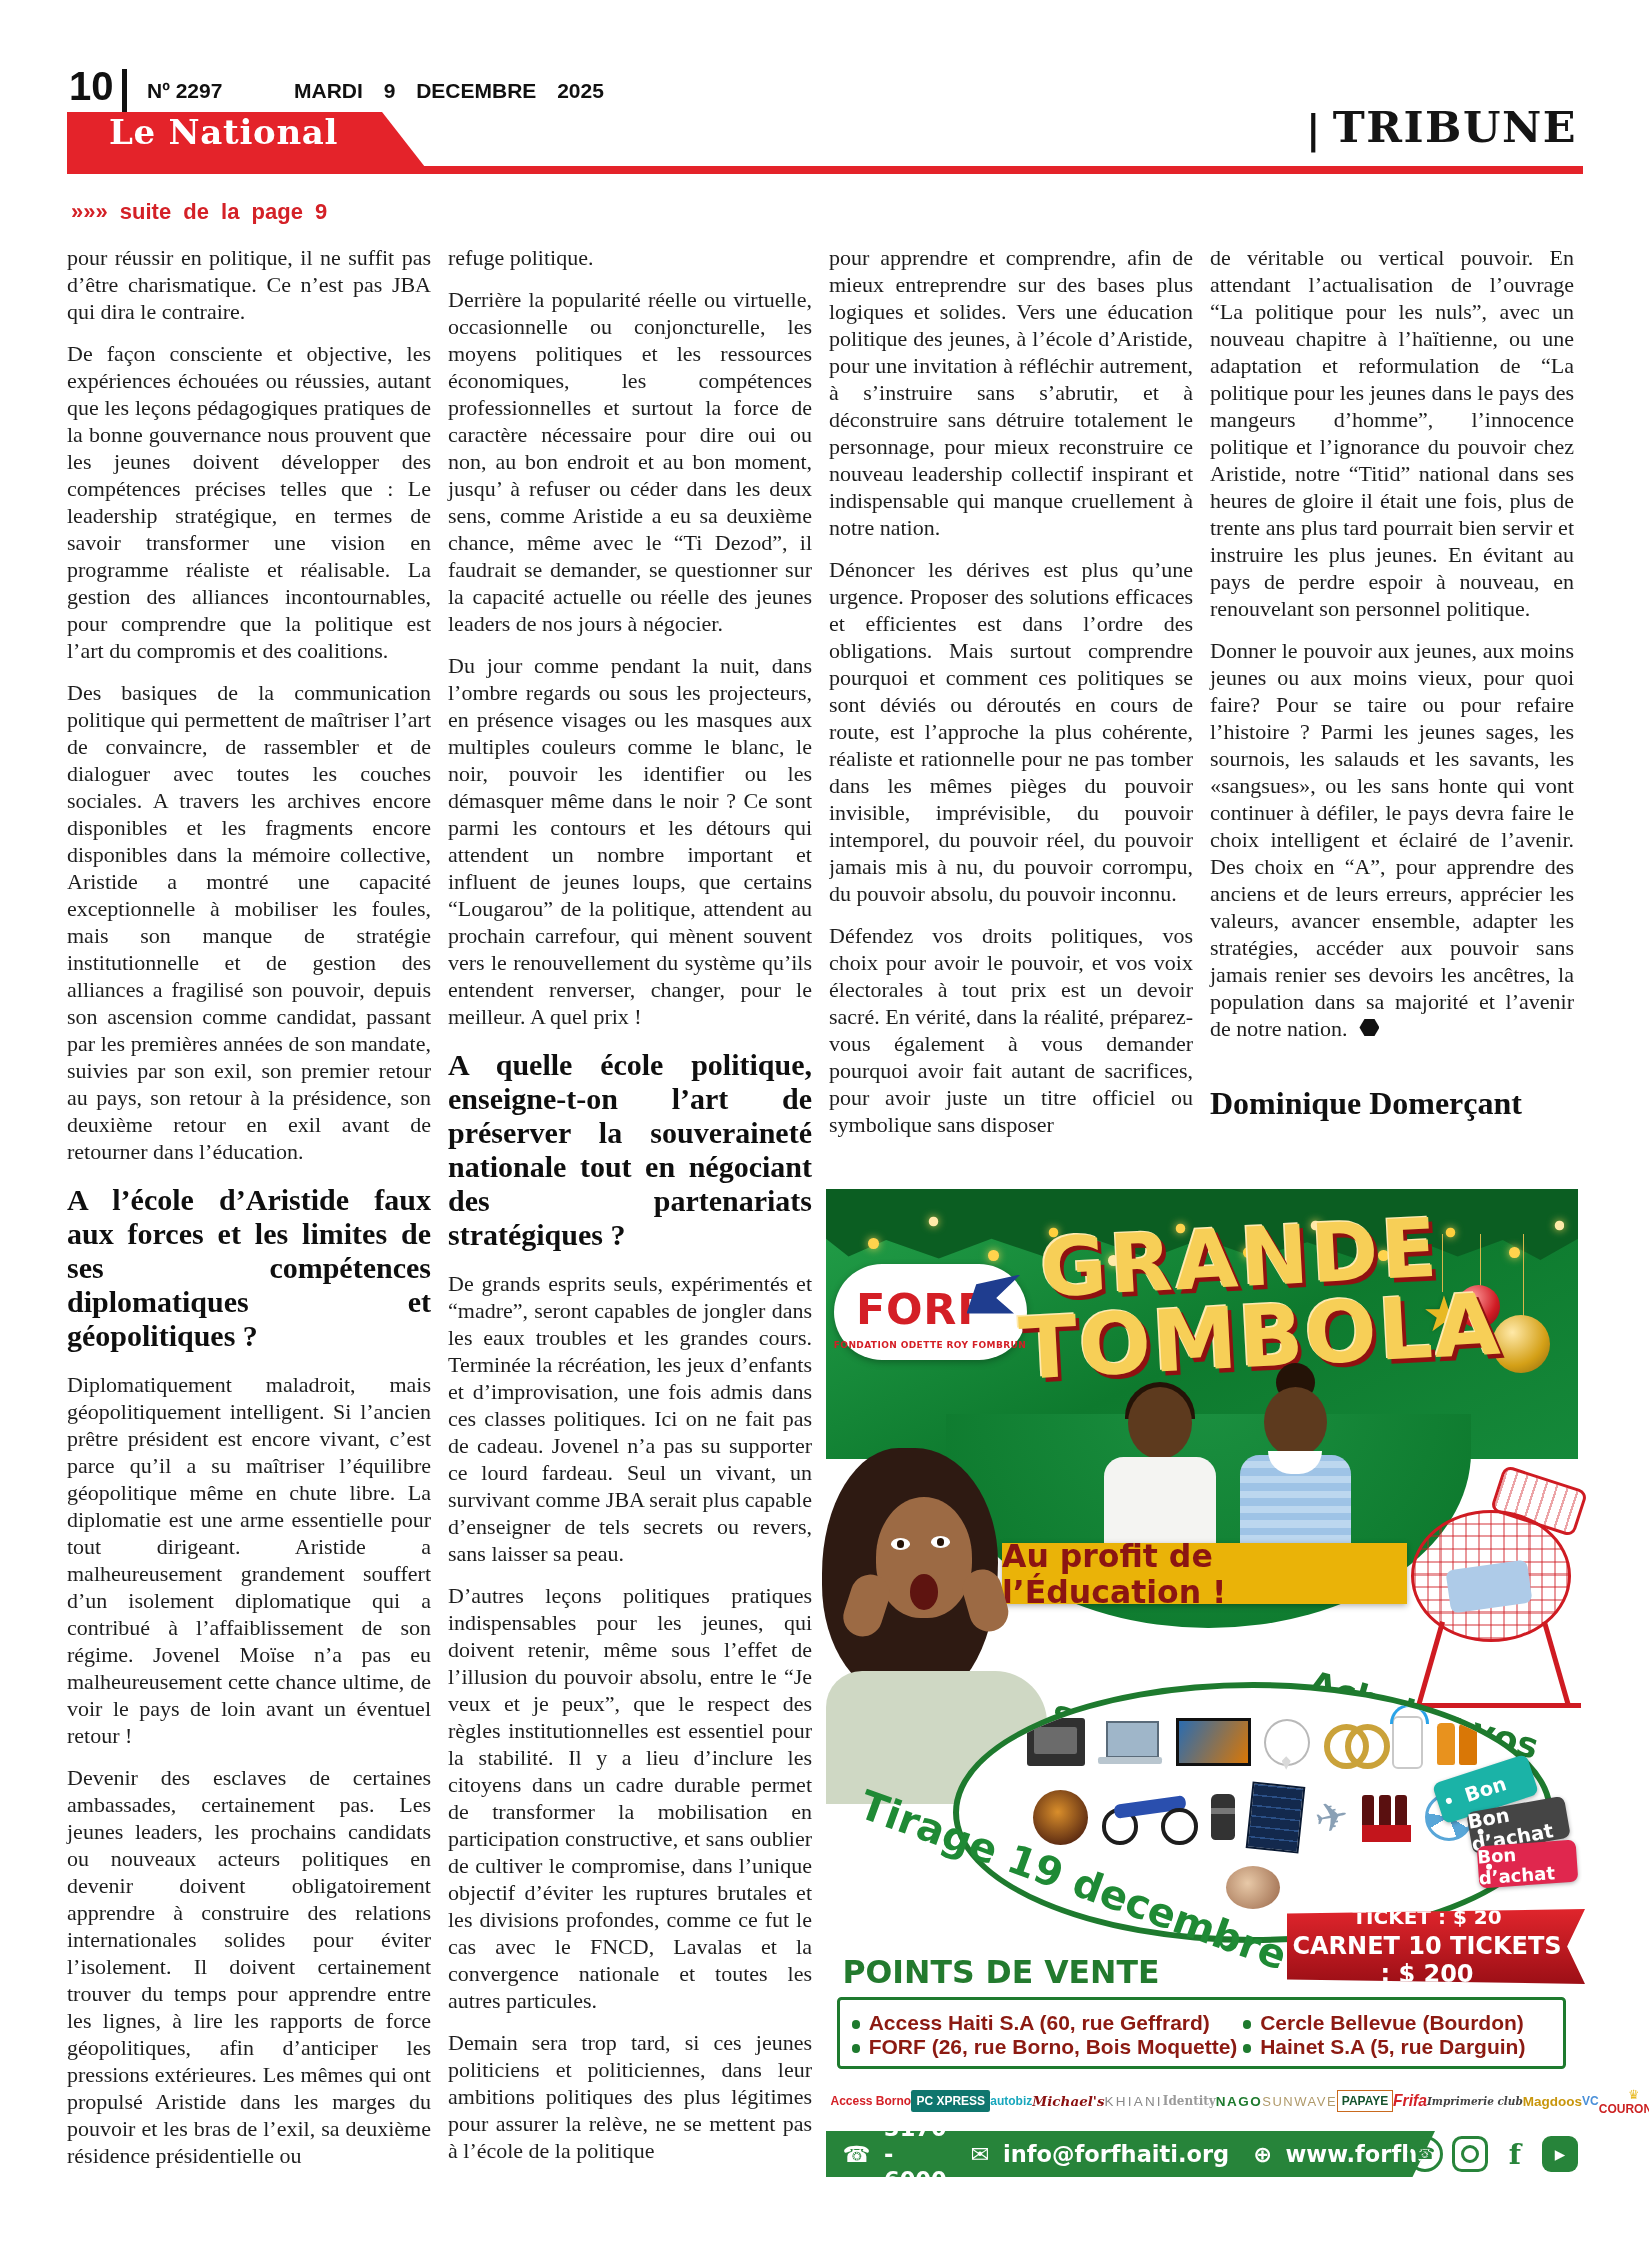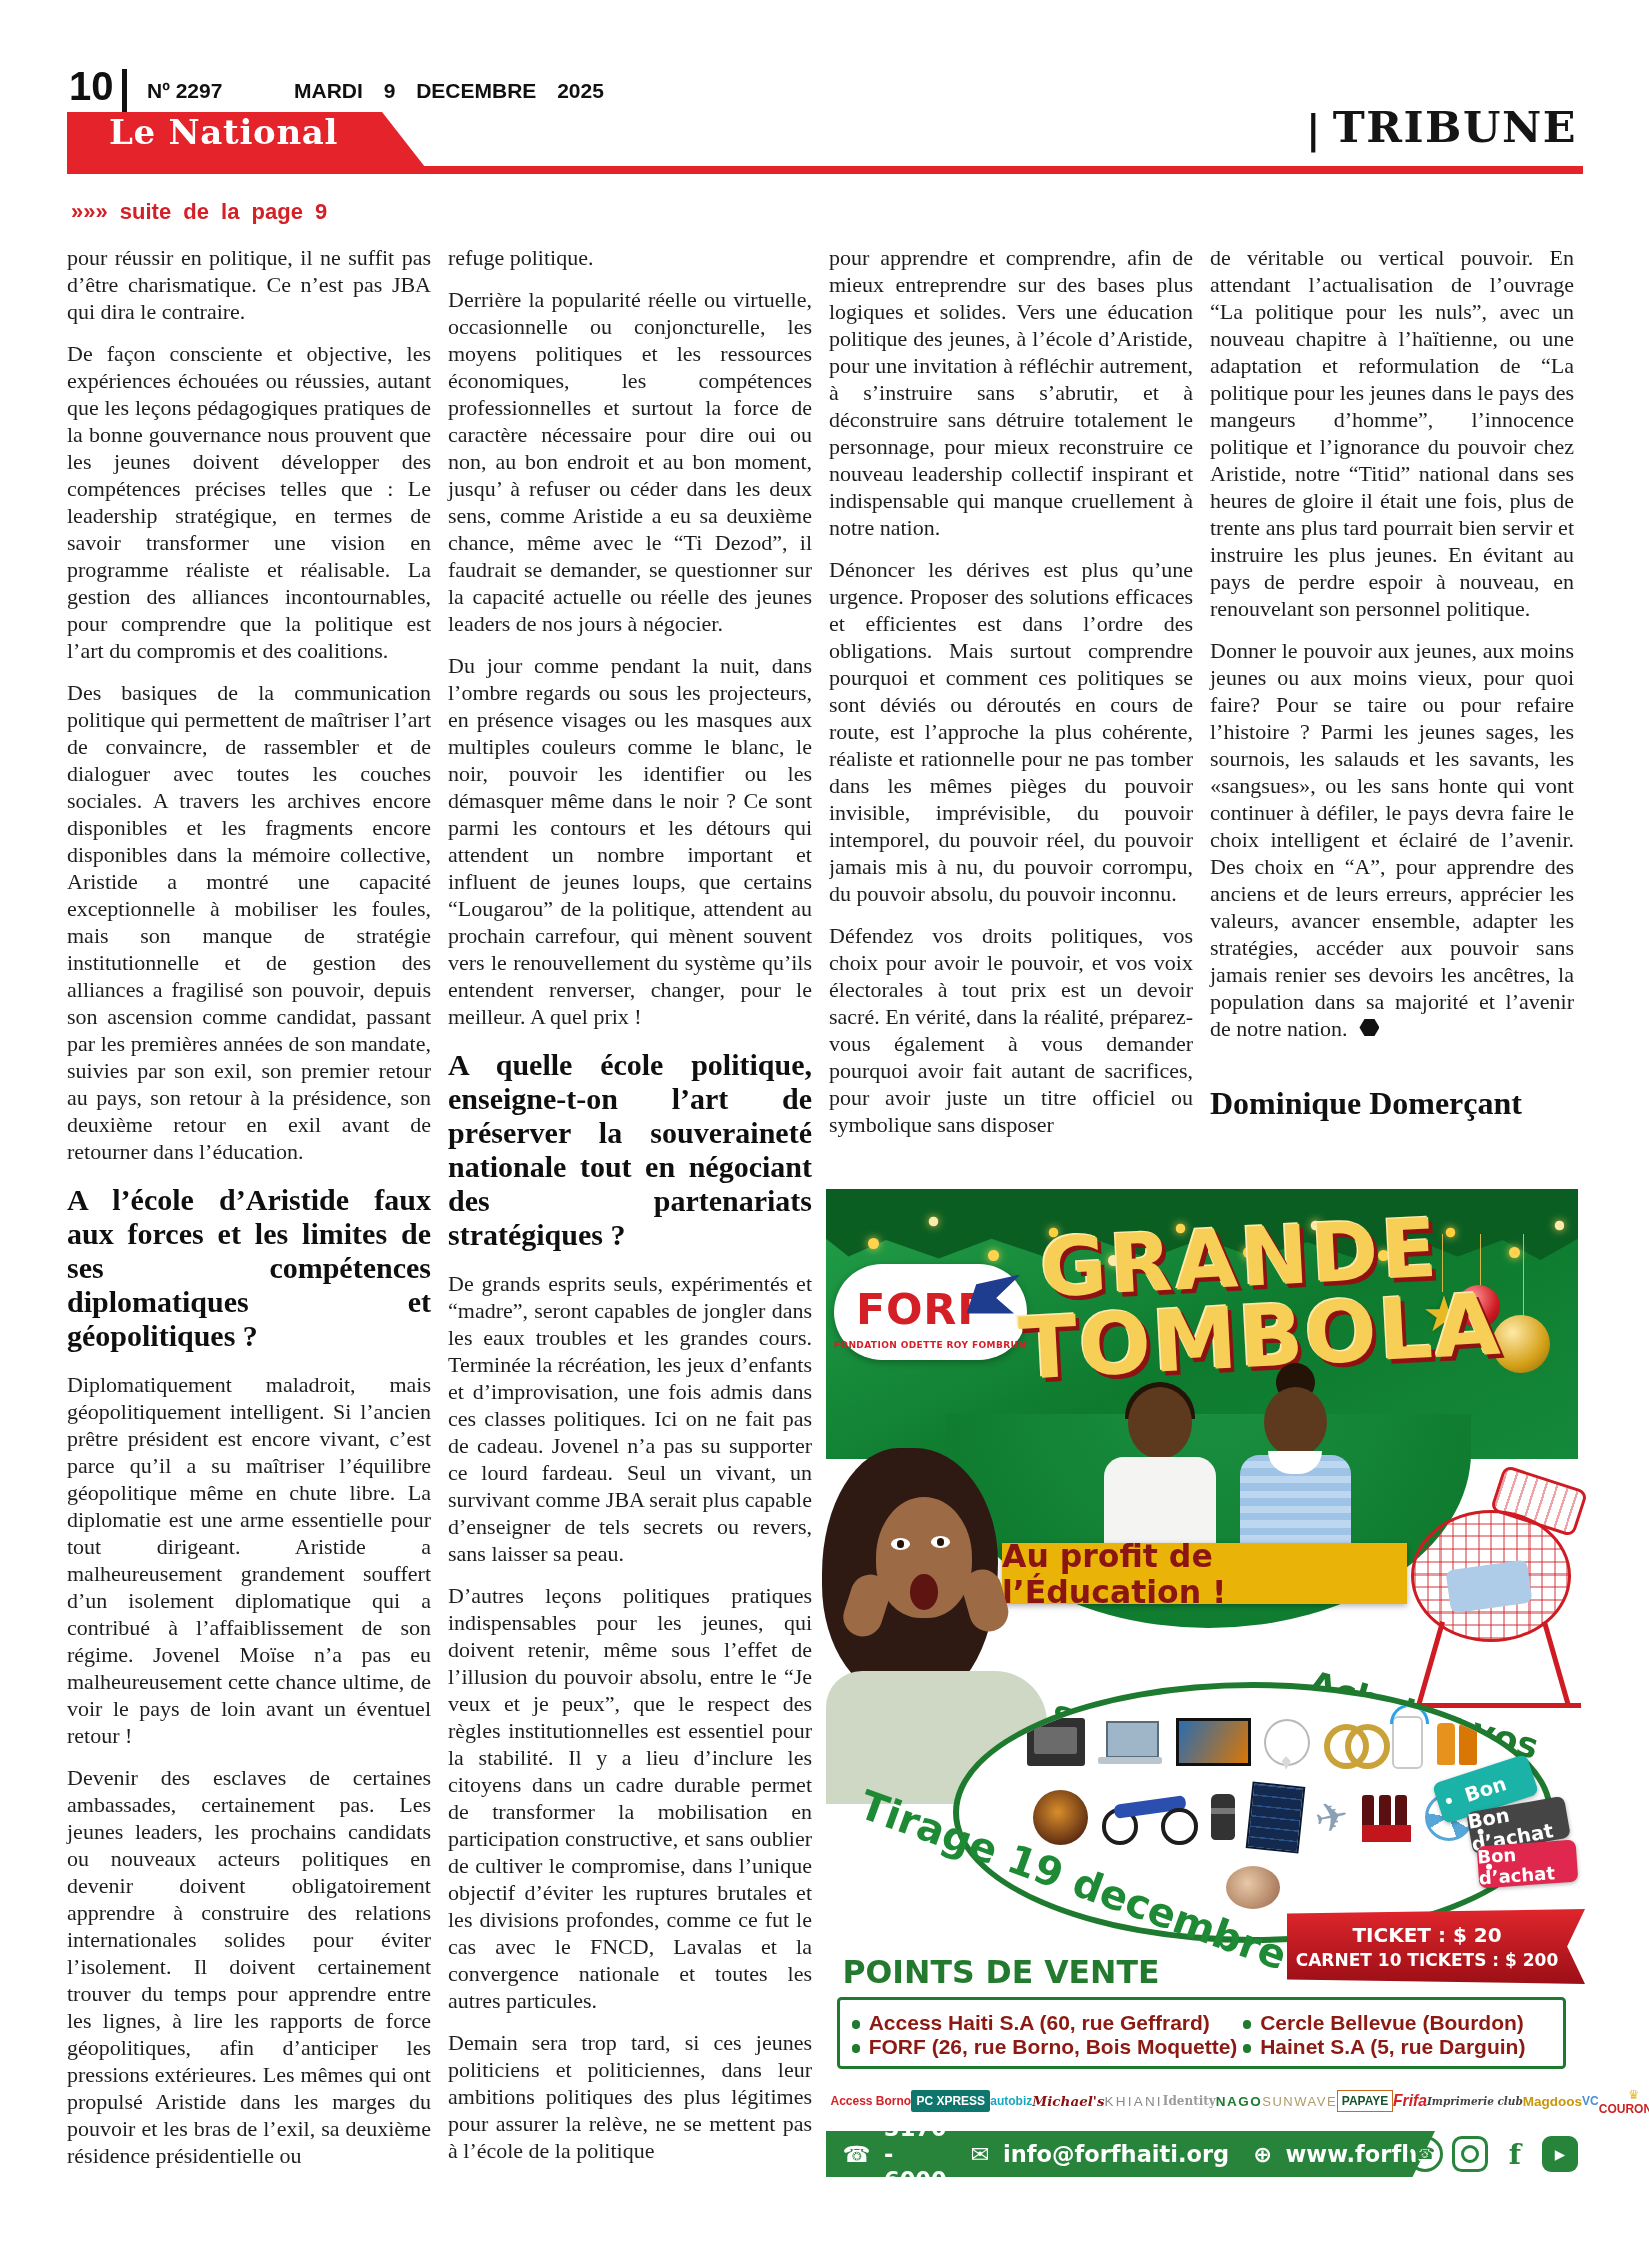--- a/index.html
+++ b/index.html
@@ -162,21 +162,21 @@
   .tag::before{content:"";position:absolute;left:7.5px;width:6.7px;height:6.7px;border-radius:50%;background:#fff;}
   .tag1{right:43px;top:579px;background:#1bb3a7;transform:rotate(-18deg);}
   .tag2{right:10.5px;top:615px;background:#454545;transform:rotate(-10deg);}
   .tag3{right:1.5px;top:654px;background:#e0274e;transform:rotate(-4deg);font-size:18px;}
 
   .ribbon{position:absolute;left:461px;top:720px;width:298px;height:75px;color:#fff;text-align:center;
           background:linear-gradient(180deg,#e0252c,#9c0f16);
           clip-path:polygon(0 6%,100% 0,94% 50%,100% 100%,0 94%);
           display:flex;flex-direction:column;justify-content:center;gap:3px;padding-right:18px;box-sizing:border-box;
           font-family:"DejaVu Sans",sans-serif;font-weight:bold;}
-  .ribbon .r1{font-size:20px;} .ribbon .r2{font-size:17px;}
+  .ribbon .r1{font-size:20px;} .ribbon .r2{font-size:24px;}
 
   .pdv-title{position:absolute;left:16.5px;top:765px;font:bold 31.5px "DejaVu Sans",sans-serif;color:#237a2e;}
   .pdv-box{position:absolute;left:10.5px;top:808px;width:729px;height:72px;border:3px solid #1e7a2e;border-radius:4.5px;
            background:#fff;display:grid;grid-auto-flow:column;grid-template-rows:1fr 1fr;grid-template-columns:56% 44%;
            align-items:center;padding:11px 12px;box-sizing:border-box;}
   .pdv-item{font:bold 21px "Liberation Sans","DejaVu Sans",sans-serif;color:#8c1a12;white-space:nowrap;}
   .pdv-item::before{content:"";display:inline-block;width:8.2px;height:8.2px;border-radius:50%;background:#1e7a2e;margin-right:9px;vertical-align:1.5px;}
 
   .sponsors{position:absolute;left:0;top:889px;width:752px;height:46px;display:flex;align-items:center;
             justify-content:space-between;padding:0 4.5px;box-sizing:border-box;}

